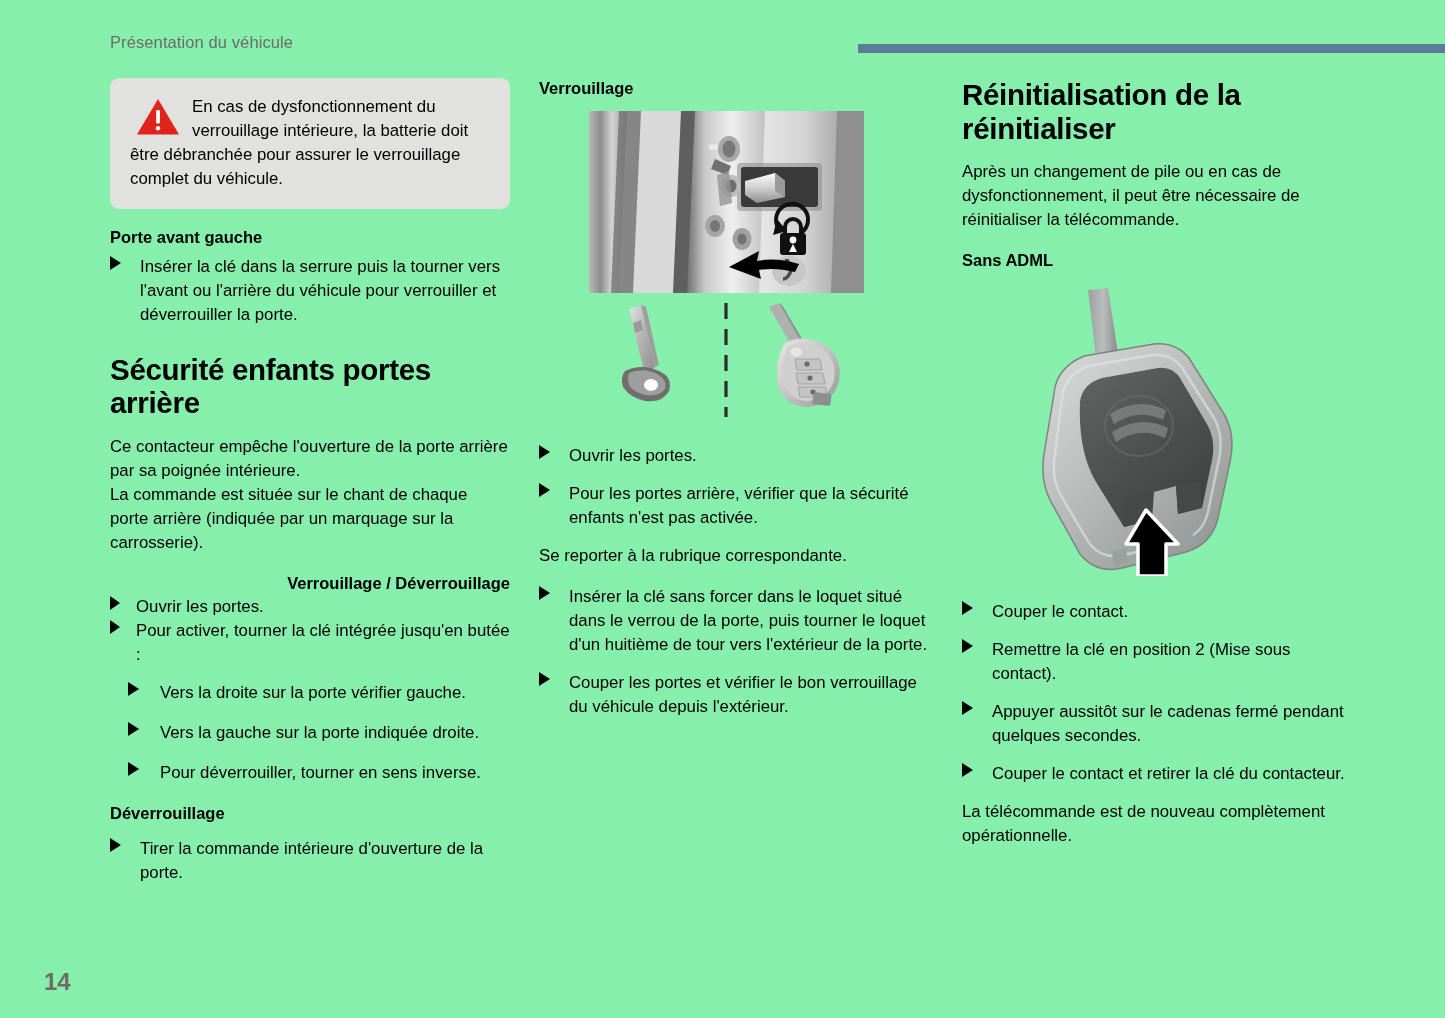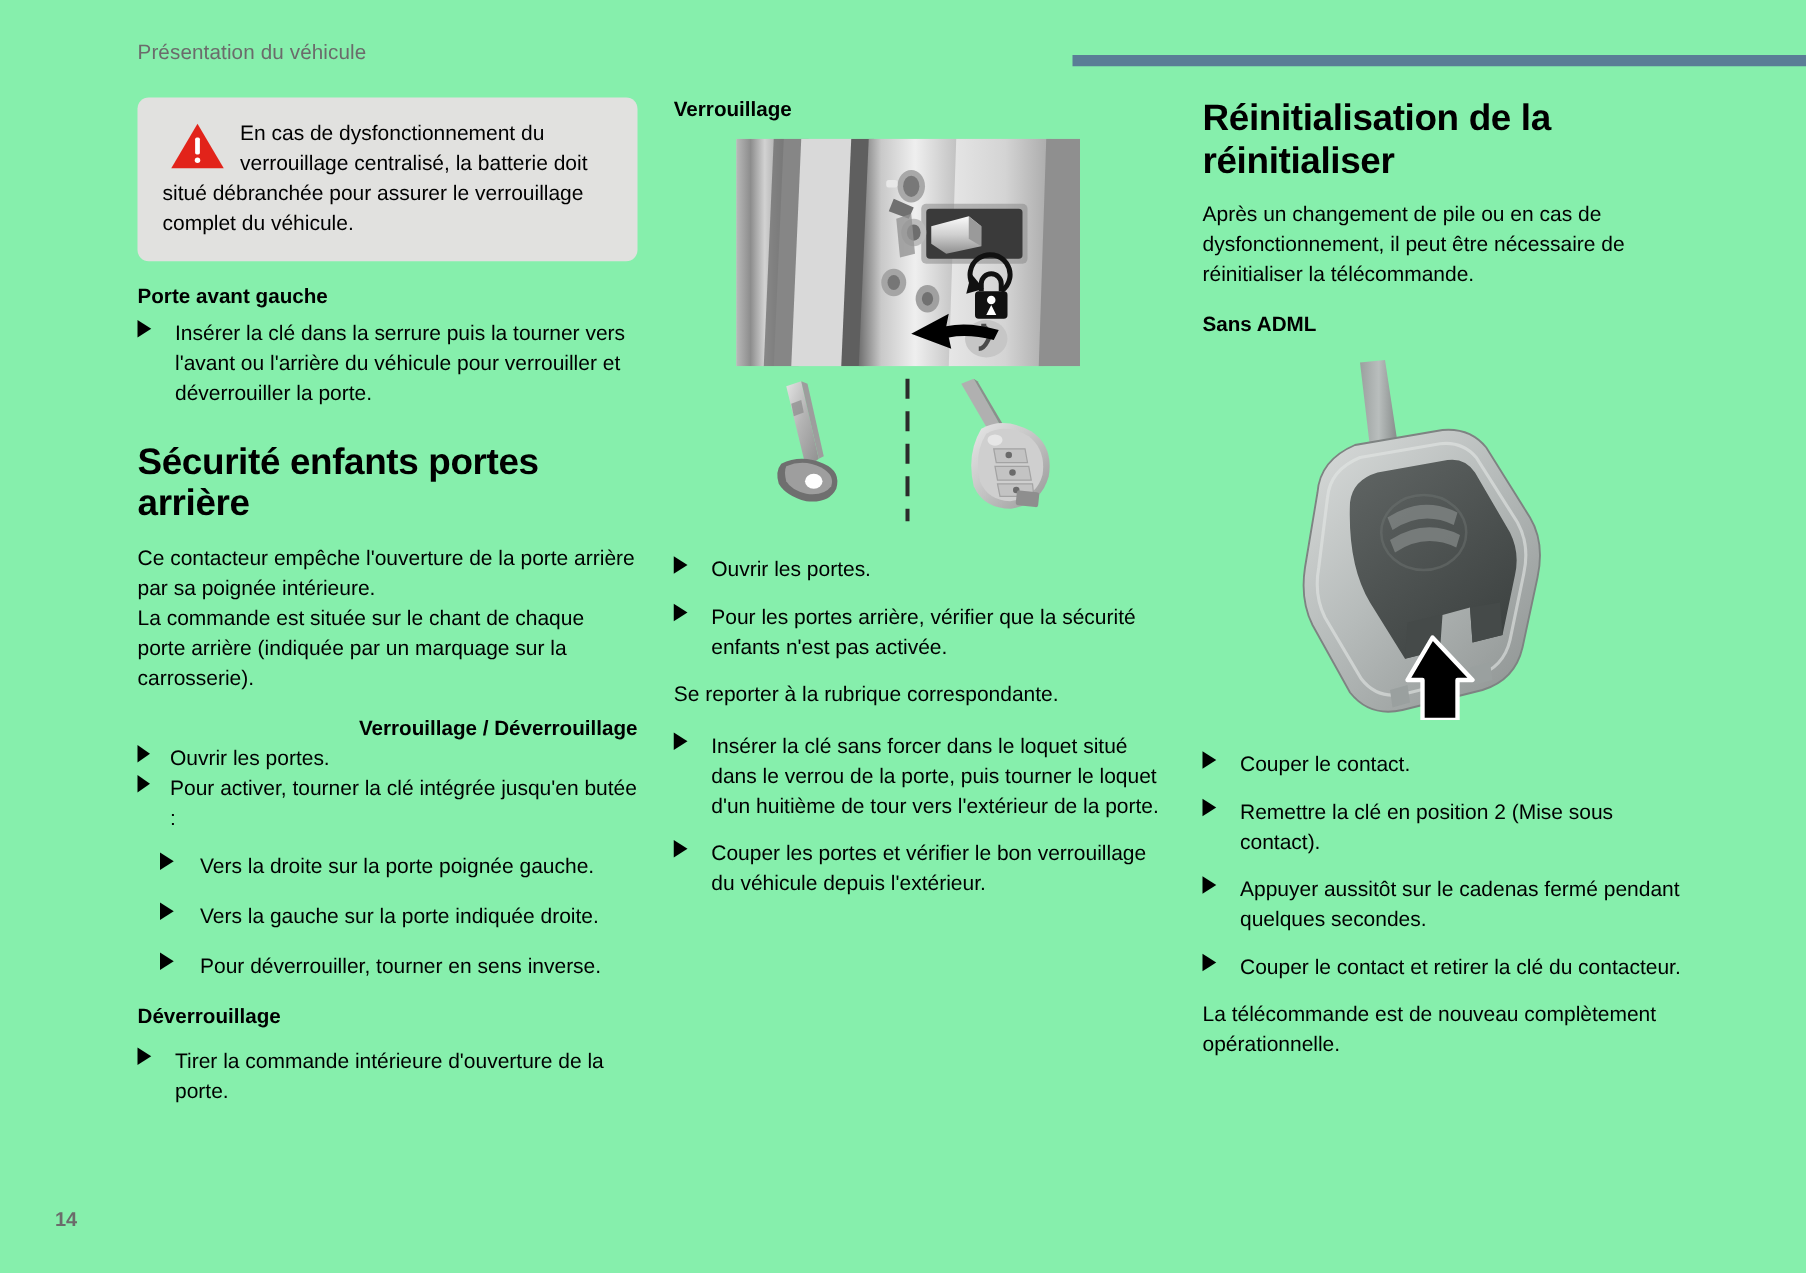--- a/index.html
+++ b/index.html
@@ -143,21 +143,21 @@
   <div class="header-rule"></div>
 
   <div class="col col-left">
 
     <div class="warn-box">
       <svg class="warn-icon" viewBox="0 0 44 38">
         <path d="M22 1 L43 36.5 L1 36.5 Z" fill="#e2231a"></path>
         <rect x="20.1" y="12" width="3.8" height="13.5" rx="1.3" fill="#ffffff"></rect>
         <circle cx="22" cy="30.2" r="2.2" fill="#ffffff"></circle>
       </svg>
-      <p class="warn-text">En cas de dysfonctionnement du verrouillage centralisé, la batterie doit situé débranchée pour assurer le verrouillage complet du véhicule.</p>
+      <p class="warn-text">En cas de dysfonctionnement du verrouillage intérieure, la batterie doit être débranchée pour assurer le verrouillage complet du véhicule.</p>
     </div>
 
     <div class="h3">Porte avant gauche</div>
 
     <ul class="bullets">
       <li>
         <span class="tri"></span>
         <span>Insérer la clé dans la serrure puis la tourner vers l'avant ou l'arrière du véhicule pour verrouiller et déverrouiller la porte.</span>
       </li>
     </ul>
@@ -176,21 +176,21 @@
       </li>
       <li>
         <span class="tri"></span>
         <span>Pour activer, tourner la clé intégrée jusqu'en butée :</span>
       </li>
     </ul>
 
     <ul class="bullets indent">
       <li>
         <span class="tri"></span>
-        <span>Vers la droite sur la porte poignée gauche.</span>
+        <span>Vers la droite sur la porte vérifier gauche.</span>
       </li>
       <li>
         <span class="tri"></span>
         <span>Vers la gauche sur la porte indiquée droite.</span>
       </li>
       <li>
         <span class="tri"></span>
         <span>Pour déverrouiller, tourner en sens inverse.</span>
       </li>
     </ul>
@@ -456,15 +456,15 @@
       </li>
       <li>
         <span class="tri"></span>
         <span>Couper le contact et retirer la clé du contacteur.</span>
       </li>
     </ul>
 
     <p class="body gap">La télécommande est de nouveau complètement opérationnelle.</p>
   </div>
 
-  <div style="position:absolute; left:44px; top:968px; font-size:16px; font-weight:bold; color:#6b6b6b;">14</div>
+  <div style="position:absolute; left:44px; top:968px; font-size:24px; font-weight:bold; color:#6b6b6b;">14</div>
 
 </div>
 
 </body></html>

